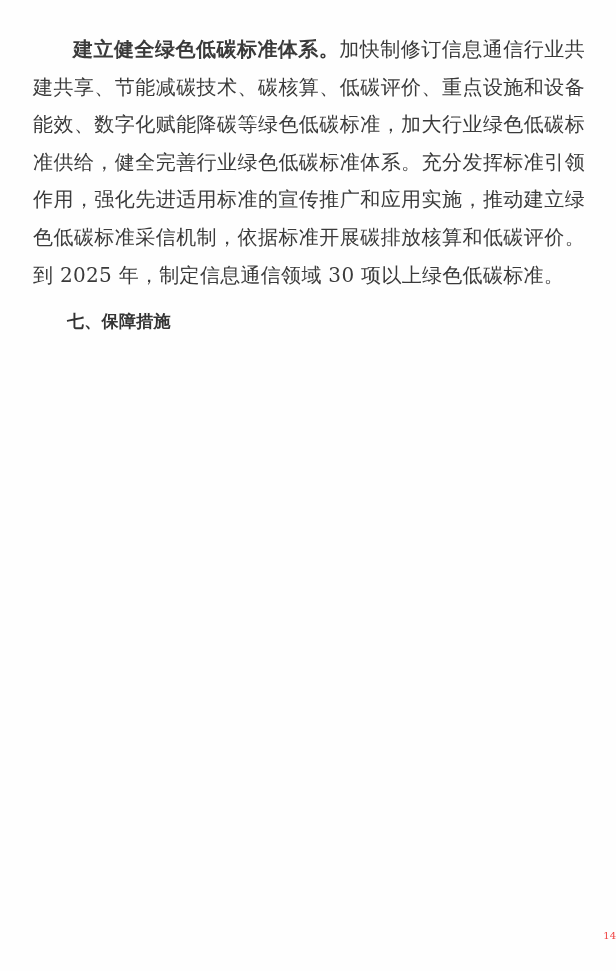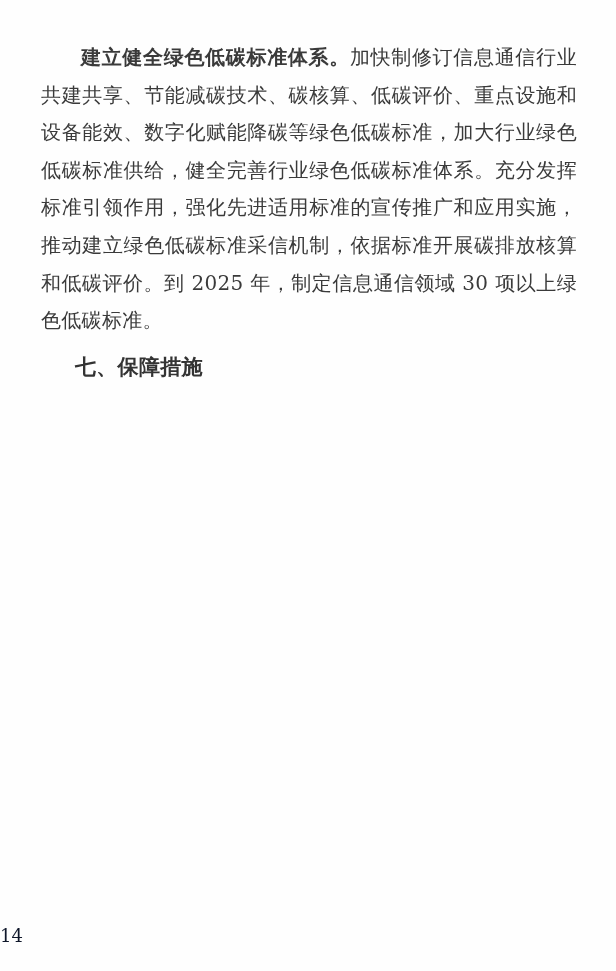--- a/index.html
+++ b/index.html
@@ -25,45 +25,45 @@
     right: 31px;
     top: 31px;
     color: #3a3a3a;
     font-size: 20px;
     line-height: 37.6px;
     text-align: justify;
     text-justify: inter-character;
     letter-spacing: 0.3px;
   }
   .para {
-    margin: 8px;
+    margin: 0;
     text-indent: 2em;
   }
   .para .lead {
     font-weight: 700;
   }
   .section-heading {
     margin: 9px 0 0 0;
-    font-size: 21px;
+    font-size: 17px;
     line-height: 37.6px;
     font-weight: 700;
     font-family: "DejaVu Sans", "Liberation Sans", sans-serif;
     text-indent: 2em;
     text-align: left;
     color: #333333;
   }
   .page-footer {
     position: absolute;
     top: 928px;
     left: 0;
     width: 100%;
-    text-align: left;
-    font-size: 18px;
+    text-align: right;
+    font-size: 10px;
     line-height: 16px;
-    color: #0f172a;
+    color: #ef4444;
     font-family: "DejaVu Serif", "Liberation Serif", serif;
   }
 </style>
 </head>
 <body>
 
 <div class="page">
   <div class="content">
 
     <p class="para"><span class="lead">建立健全绿色低碳标准体系。</span><span>加快制修订信息通信行业共建共享、节能减碳技术、碳核算、低碳评价、重点设施和设备能效、数字化赋能降碳等绿色低碳标准，加大行业绿色低碳标准供给，健全完善行业绿色低碳标准体系。充分发挥标准引领作用，强化先进适用标准的宣传推广和应用实施，推动建立绿色低碳标准采信机制，依据标准开展碳排放核算和低碳评价。到 2025 年，制定信息通信领域 30 项以上绿色低碳标准。</span></p>

